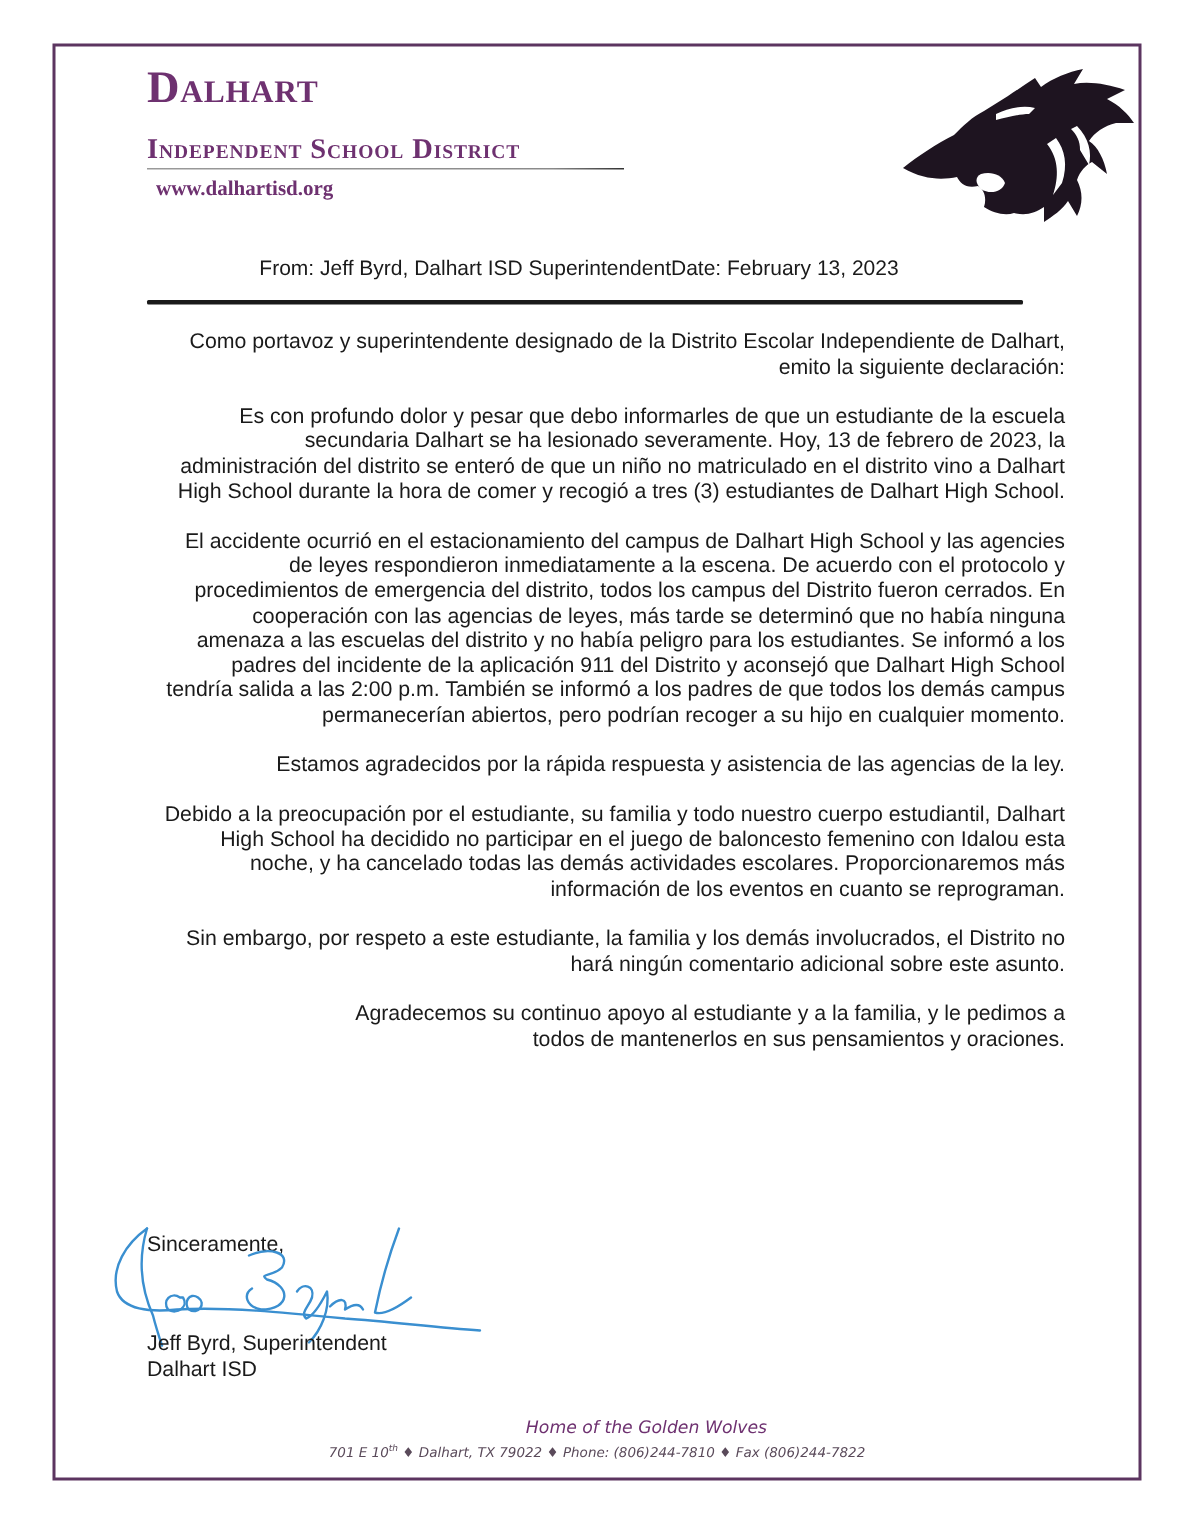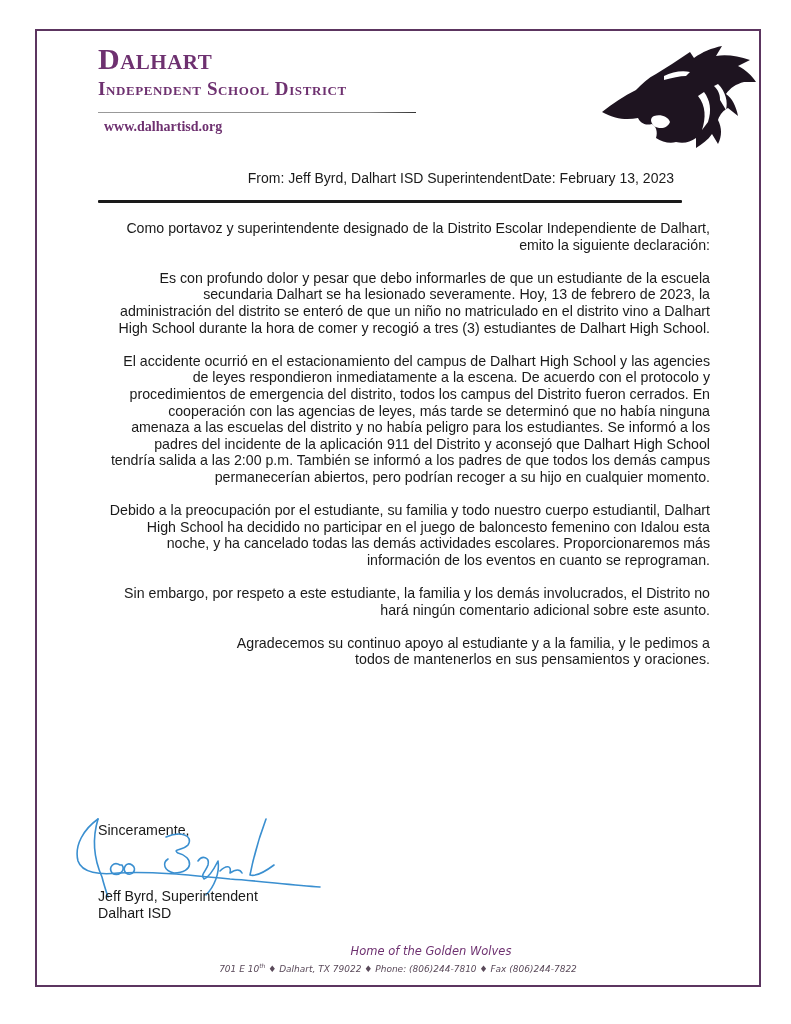--- a/index.html
+++ b/index.html
@@ -35,21 +35,21 @@
       color: #6e3170;
       font-variant: small-caps;
       letter-spacing: 0.5px;
       line-height: 1;
     }
     .lh-name.big {
       font-size: 30px;
     }
     .lh-name.sub {
       font-size: 19px;
-      margin-top: 5px;
+      margin-top: 16px;
       letter-spacing: 0.6px;
       text-align: center;
     }
     .lh-rule {
       position: absolute;
       left: 98px;
       top: 112px;
       width: 318px;
       height: 1px;
       background: linear-gradient(to right, #9a9a9a 0%, #8a8a8a 85%, #333 100%);
@@ -70,21 +70,21 @@
       width: 160px;
       height: 110px;
     }
     .meta-row {
       position: absolute;
       left: 98px;
       top: 170px;
       width: 576px;
       font-size: 14px;
       display: flex;
-      justify-content: flex-end;
+      justify-content: center;
     }
     .meta-date {
       margin-right: 0;
     }
     .meta-rule {
       position: absolute;
       left: 98px;
       top: 200px;
       width: 584px;
       height: 3px;
@@ -211,20 +211,21 @@
 administración del distrito se enteró de que un niño no matriculado en el distrito vino a Dalhart
 High School durante la hora de comer y recogió a tres (3) estudiantes de Dalhart High School.</p>
   <p>El accidente ocurrió en el estacionamiento del campus de Dalhart High School y las agencies
 de leyes  respondieron inmediatamente a la escena. De acuerdo con el protocolo y
 procedimientos de emergencia del distrito, todos los campus del Distrito fueron cerrados. En
 cooperación con las agencias de leyes, más tarde se determinó que no había ninguna
 amenaza a las escuelas del distrito y no había peligro para los estudiantes. Se informó a los
 padres del incidente de la aplicación 911 del Distrito y aconsejó que Dalhart High School
 tendría salida a las 2:00 p.m. También se informó a los padres de que todos los demás campus
 permanecerían abiertos, pero podrían recoger a su hijo en cualquier momento.</p>
+  <p>Estamos agradecidos por la rápida respuesta y asistencia de las agencias de la ley.</p>
   <p>Debido a la preocupación por el estudiante, su familia y todo nuestro cuerpo estudiantil, Dalhart
 High School ha decidido no participar en el juego de baloncesto femenino con Idalou esta
 noche, y ha cancelado todas las demás actividades escolares. Proporcionaremos más
 información de los eventos en cuanto se reprograman.</p>
   <p>Sin embargo, por respeto a este estudiante, la familia y los demás involucrados, el Distrito no
 hará ningún comentario adicional sobre este asunto.</p>
   <p>Agradecemos su continuo apoyo al estudiante y a la familia, y le pedimos a
 todos de mantenerlos en sus pensamientos y oraciones.</p>
 </div>
 

